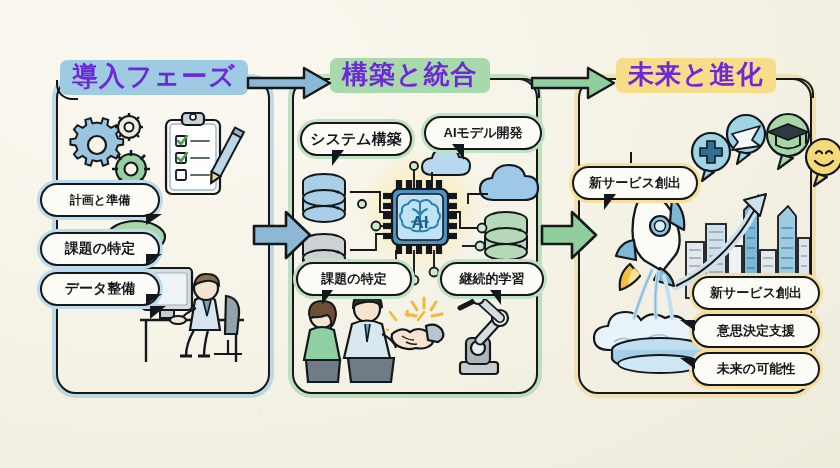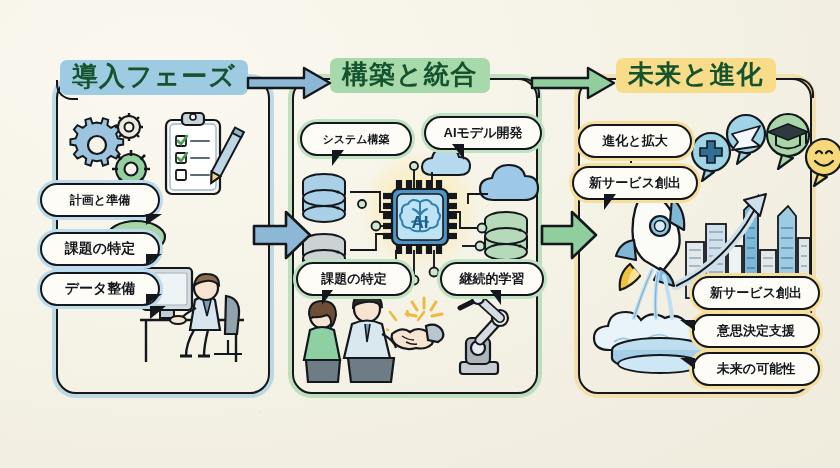--- a/index.html
+++ b/index.html
@@ -36,21 +36,21 @@
   }
   #panel1{left:56px;top:78px;width:214px;height:316px;}
   #panel1 .halo{border-color:#8fc4e0;}
   #panel2{left:292px;top:78px;width:246px;height:316px;}
   #panel2 .halo{border-color:#93cf9c;}
   #panel3{left:578px;top:78px;width:234px;height:316px;}
   #panel3 .halo{border-color:#f2d489;}
 
   
   .hdr{position:absolute;display:flex;align-items:center;
-       font-weight:700;color:#14532d;white-space:nowrap;z-index:6;}
+       font-weight:700;color:#6d28d9;white-space:nowrap;z-index:6;}
   .hdr .hl{
     position:relative;padding:3px 12px 5px;border-radius:7px;
     font-size:26px;letter-spacing:1px;line-height:1.05;
   }
   #hdr1{left:60px;top:60px;} #hdr1 .hl{background:#9ecbe2;}
   #hdr2{left:330px;top:58px;} #hdr2 .hl{background:#a8d9ab;}
   #hdr3{left:616px;top:58px;} #hdr3 .hl{background:#f7dc8a;}
 
   
   .leader{position:absolute;border:2.2px solid #14181c;z-index:5;}
@@ -418,21 +418,21 @@
     </svg>
   </div>
   <div class="art" style="left:404px;top:296px;">
     <svg width="40" height="34" viewBox="0 0 40 34">
       <g stroke="#f0b93f" stroke-width="3" stroke-linecap="round">
         <path d="M20 2 V12M8 6 L13 14M32 6 L27 14M2 18 L12 20M38 18 L28 20"></path>
       </g>
     </svg>
   </div>
 
-  <div class="bub green" style="left:300px;top:122px;width:108px;height:30px;font-size:11px;">
+  <div class="bub green" style="left:300px;top:122px;width:108px;height:30px;font-size:15px;">
     <span>システム構築</span>
   </div>
   <div class="tail" style="left:332px;top:150px;border-top:16px solid #14181c;border-right:12px solid transparent;"></div>
 
   <div class="bub green" style="left:424px;top:116px;width:114px;height:30px;font-size:13px;">
     <span>AIモデル開発</span>
   </div>
   <div class="tail" style="left:452px;top:144px;border-top:16px solid #14181c;border-left:12px solid transparent;"></div>
 
   <div class="bub green" style="left:296px;top:262px;width:112px;height:30px;font-size:13px;">
@@ -561,23 +561,20 @@
     <svg width="54" height="56" viewBox="0 0 54 56">
       <g fill="none" stroke="#bfdff0" stroke-width="4" stroke-linecap="round">
         <path d="M28 2 q-10 22 -18 48M34 4 q-4 24 -2 46M40 8 q6 22 8 42"></path>
       </g>
       <g fill="none" stroke="#7fb7d6" stroke-width="1.4">
         <path d="M28 2 q-10 22 -18 48M34 4 q-4 24 -2 46"></path>
       </g>
     </svg>
   </div>
 
-  <div class="bub yellow" style="left:578px;top:124px;width:110px;height:30px;font-size:13px;">
-    <span>進化と拡大</span>
-  </div>
   <div class="bub yellow" style="left:572px;top:166px;width:122px;height:30px;font-size:13px;">
     <span>新サービス創出</span>
   </div>
   <div class="tail" style="left:604px;top:194px;border-top:16px solid #14181c;border-right:12px solid transparent;"></div>
   <div class="art" style="left:630px;top:152px;width:2px;height:16px;background:#14181c;"></div>
 
   <div class="bub yellow" style="left:692px;top:276px;width:124px;height:30px;font-size:13px;">
     <span>新サービス創出</span>
   </div>
   <div class="bub yellow" style="left:692px;top:352px;width:124px;height:30px;font-size:13px;">

